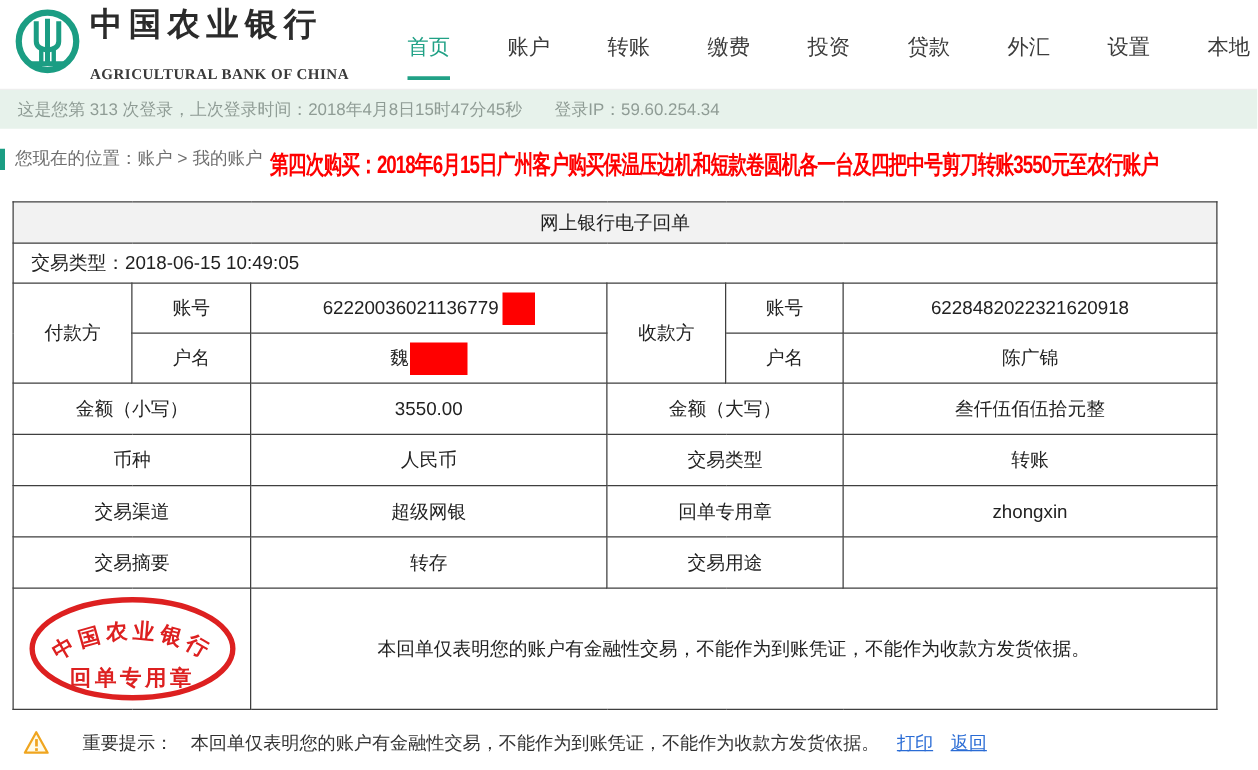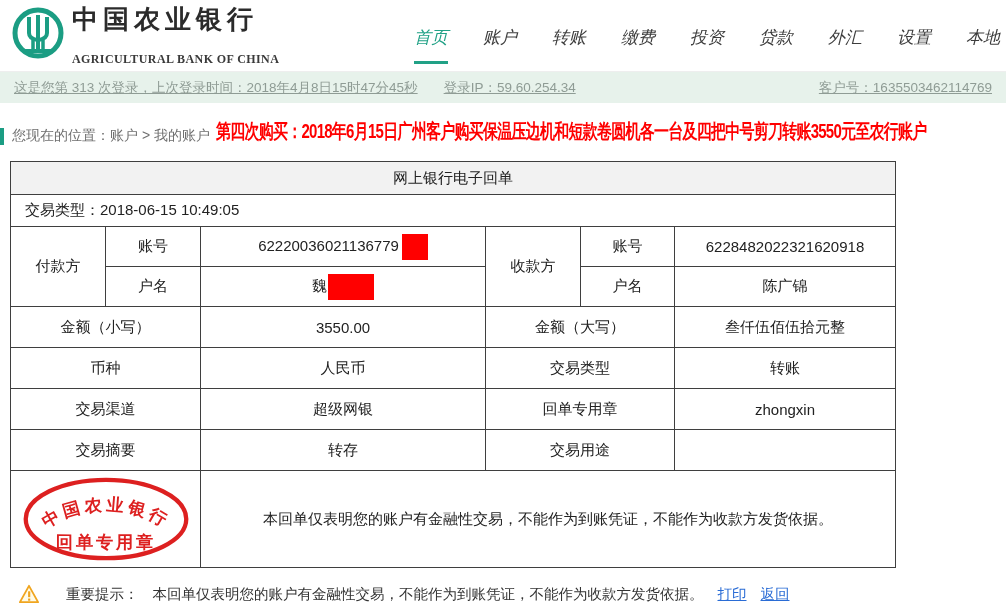--- a/index.html
+++ b/index.html
@@ -8,41 +8,41 @@
 
   
   .header { height:72px; display:flex; align-items:center; padding:0 6px 0 12px;
     border-bottom:1px solid #eee; background:#fff; }
   .brand { display:flex; align-items:center; gap:8px; cursor:pointer; }
   .brand-text { display:flex; flex-direction:column; line-height:1.05; }
   .brand-cn { font-size:26px; font-weight:bold; color:#2b2b2b; letter-spacing:5px;
     font-family:"Liberation Serif","DejaVu Serif",serif; }
   .brand-en { font-size:12px; font-weight:bold; color:#3a3a3a; letter-spacing:0.4px;
     font-family:"Liberation Serif","DejaVu Serif",serif; margin-top:20px; }
-  .nav { margin-left:auto; display:flex; gap:35px; align-items:flex-end; padding-bottom:0;font-style:italic; }
+  .nav { margin-left:auto; display:flex; gap:46px; align-items:flex-end; padding-bottom:0; }
   .nav-item { font-size:17px; color:#3c3c3c; cursor:pointer; padding:18px 0 12px 0;
     border-bottom:3px solid transparent; white-space:nowrap; }
   .nav-item.active { color:#21a186; border-bottom-color:#21a186; }
 
   
   .statusbar { height:31px; background:#e7f2eb; display:flex; align-items:center;
-    padding:0 14px; font-size:13.5px; color:#8f9c95;text-decoration:underline; }
+    padding:0 14px; font-size:13.5px; color:#8f9c95; }
   .statusbar .ip { margin-left:26px; }
   .statusbar .right { margin-left:auto; }
 
   
-  .crumb-row { margin:15px 0 12px 0; display:flex; align-items:flex-end; white-space:nowrap; }
+  .crumb-row { margin:15px 0 12px 0; display:flex; align-items:flex-start; white-space:nowrap; }
   .crumb { display:flex; align-items:center; }
   .crumb-bar { width:4px; height:17px; background:#1b9d83; margin:0 8px 0 0; }
   .crumb-text { font-size:14px; color:#6f6f6f; }
   .annotation { font-size:20px; font-weight:bold; color:#ff0000; letter-spacing:-1px;
     margin-left:6px; transform:scaleX(0.75); transform-origin:left center; }
 
   
-  .receipt { width:886px; margin:16px 10px; border-collapse:collapse; table-layout:fixed; }
+  .receipt { width:964px; margin:16px 10px; border-collapse:collapse; table-layout:fixed; }
   .receipt td { border:1px solid #3f3f3f; text-align:center; vertical-align:middle;
     font-size:15px; color:#222; }
   .receipt .title-cell { background:#f2f2f2; height:33px; }
   .receipt .time-cell { height:32px; text-align:left; padding-left:14px; }
   .acct-row td { height:40px; }
   .mid-row td { height:41px; }
   .stamp-row td { height:97px; }
   .redact-sm { display:inline-block; width:26px; height:26px; background:#ff0000;
     vertical-align:middle; margin-left:3px; }
   .redact-lg { display:inline-block; width:46px; height:26px; background:#ff0000;
@@ -83,21 +83,20 @@
     <span class="nav-item">贷款</span>
     <span class="nav-item">外汇</span>
     <span class="nav-item">设置</span>
     <span class="nav-item">本地</span>
   </div>
 </div>
 
 <div class="statusbar">
   <span>这是您第 313 次登录，上次登录时间：2018年4月8日15时47分45秒</span>
   <span class="ip">登录IP：59.60.254.34</span>
-  <span class="right">客户号：1635503462114769</span>
 </div>
 
 <div class="crumb-row">
   <div class="crumb">
     <span class="crumb-bar"></span>
     <span class="crumb-text">您现在的位置：账户 &gt; 我的账户</span>
   </div>
   <div class="annotation">第四次购买：2018年6月15日广州客户购买保温压边机和短款卷圆机各一台及四把中号剪刀转账3550元至农行账户</div>
 </div>
 

